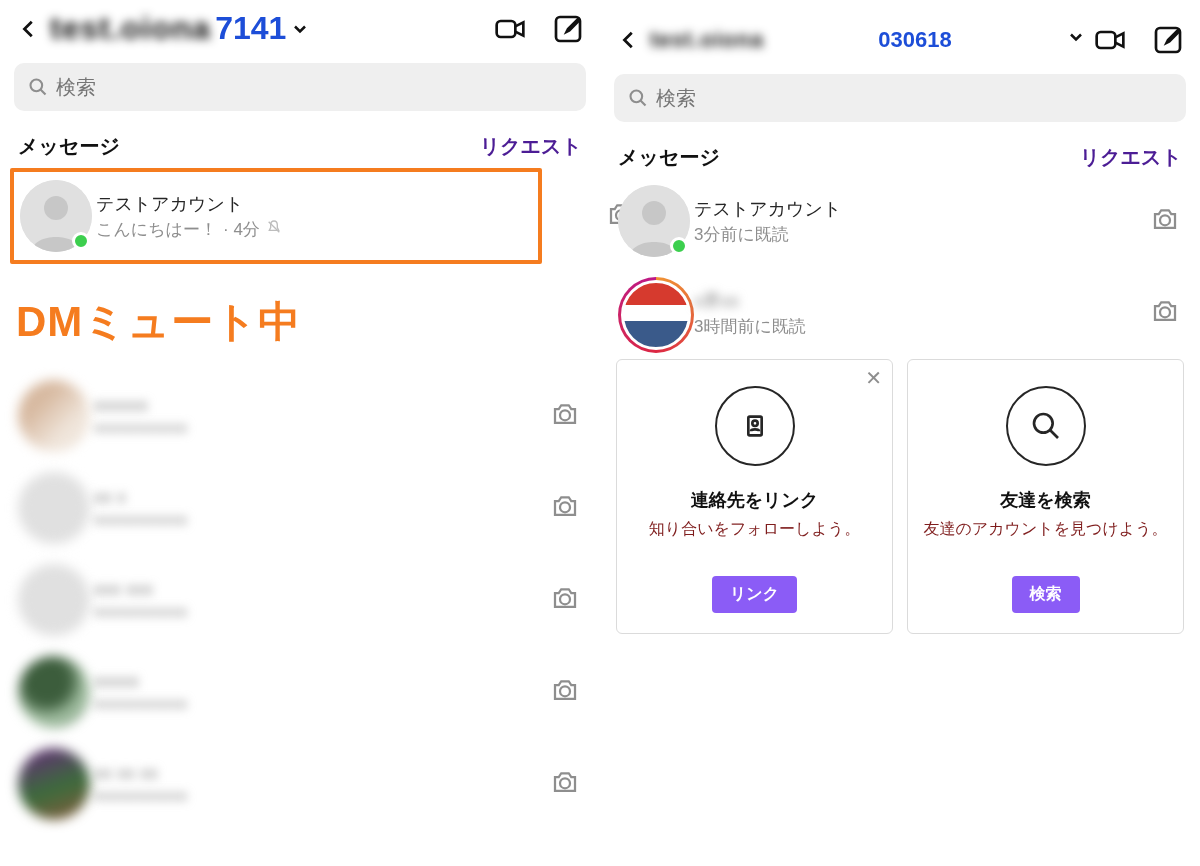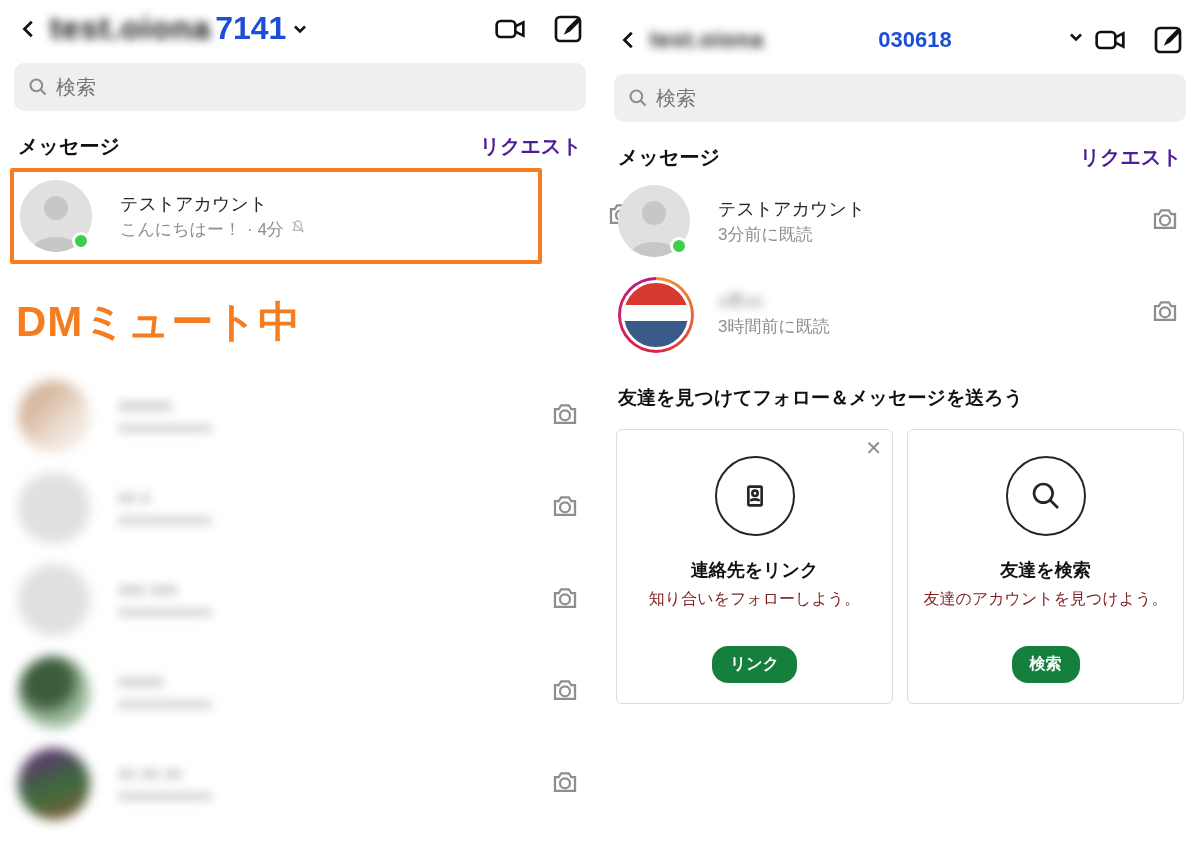--- a/index.html
+++ b/index.html
@@ -25,21 +25,21 @@
   .searchbar { background:#efefef; border-radius:10px; height:48px; display:flex; align-items:center; gap:8px; padding:0 14px; margin:6px 4px 0 4px; }
   .searchbar svg { width:20px; height:20px; stroke:#8e8e8e; stroke-width:2.5; fill:none; }
   .searchbar input { border:none; outline:none; background:transparent; font-size:20px; color:#8e8e8e; flex:1; }
 
   
   .tabs { display:flex; justify-content:space-between; padding:22px 8px 4px 8px; font-size:20px; font-weight:700; }
   .tab-main { color:#111; }
   .tab-req { color:#4c1d95; }
 
   
-  .row { display:flex; align-items:center; gap:28px; padding:10px 8px; position:relative; }
+  .row { display:flex; align-items:center; gap:4px; padding:10px 8px; position:relative; }
   .highlight { border:4px solid #f57c1f; border-radius:2px; margin:4px 0 0 0; padding:8px 6px; }
   .avatar-wrap { position:relative; width:72px; height:72px; flex-shrink:0; }
   .avatar { width:72px; height:72px; border-radius:50%; background:#e0e0e0; display:flex; align-items:center; justify-content:center; overflow:hidden; }
   .avatar svg { width:72px; height:72px; }
   .avatar.blur { filter: blur(6px); }
   .avatar.photo1 { background: linear-gradient(135deg,#d7b9a0 30%,#f0e6dc 70%); }
   .avatar.photo2 { background: radial-gradient(circle at 40% 35%,#3c5d3c 0 35%,#a8c5a8 60%,#5b7a5b 100%); }
   .avatar.photo3 { background: linear-gradient(160deg,#5b3a6b 15%,#3c6b3c 55%,#8b5a3c 100%); }
   .story-ring { padding:3px; border-radius:50%; background: conic-gradient(#f09433, #e6683c 25%, #dc2743 50%, #cc2366 75%, #bc1888 100%); width:76px; height:76px; display:flex; align-items:center; justify-content:center; }
   .story-ring .avatar { width:70px; height:70px; border:3px solid #fff; }
@@ -60,21 +60,21 @@
 
   
   .suggest-title { font-size:19px; font-weight:700; color:#111; padding:26px 8px 18px 8px; }
   .cards { display:flex; gap:14px; padding:0 6px; }
   .card { border:1px solid #dbdbdb; border-radius:6px; flex:1; min-width:0; padding:26px 10px 20px 10px; display:flex; flex-direction:column; align-items:center; position:relative; }
   .card-close { position:absolute; top:8px; right:10px; font-size:20px; color:#8e8e8e; cursor:pointer; line-height:1; }
   .card-ring { width:80px; height:80px; border:2px solid #262626; border-radius:50%; display:flex; align-items:center; justify-content:center; }
   .card-ring svg { width:32px; height:32px; stroke:#262626; stroke-width:2; fill:none; }
   .card-title { font-size:18px; font-weight:700; color:#111; margin-top:22px; }
   .card-sub { font-size:16px; color:#7f1d1d; text-align:center; margin-top:6px; line-height:1.4; }
-  .card-btn { margin-top:36px; background:#15803d; color:#fff; font-size:16px; font-weight:700; border:none; border-radius:16px; padding:8px 18px; cursor:pointer; }
+  .card-btn { margin-top:36px; background:#8b5cf6; color:#fff; font-size:16px; font-weight:700; border:none; border-radius:4px; padding:8px 18px; cursor:pointer; }
 </style>
 </head>
 <body>
 
 <div class="panel panel-left">
 
   <div class="hdr">
     <div class="chev-back">
       <svg viewBox="0 0 24 24">
           <polyline points="15 4 7 12 15 20"></polyline>
@@ -291,21 +291,20 @@
     <div class="row-text">
       <div class="row-name blur">x界xx</div>
       <div class="row-sub">3時間前に既読</div>
     </div>
     <div class="cam-btn"><svg viewBox="0 0 24 24">
           <path d="M4 8 h3 l2 -3 h6 l2 3 h3 v11 h-16 Z"></path>
           <circle cx="12" cy="13" r="4"></circle>
         </svg></div>
   </div>
 
-  <div class="suggest-title">友達を見つけてフォロー＆メッセージを送ろう</div>
 
   <div class="cards">
     <div class="card">
       <span class="card-close">✕</span>
       <div class="card-ring">
         <svg viewBox="0 0 24 24">
             <rect x="7" y="5" width="10" height="14" rx="1"></rect>
             <circle cx="12" cy="10" r="2"></circle>
             <path d="M9 16 c0-2 6-2 6 0"></path>
           </svg>

